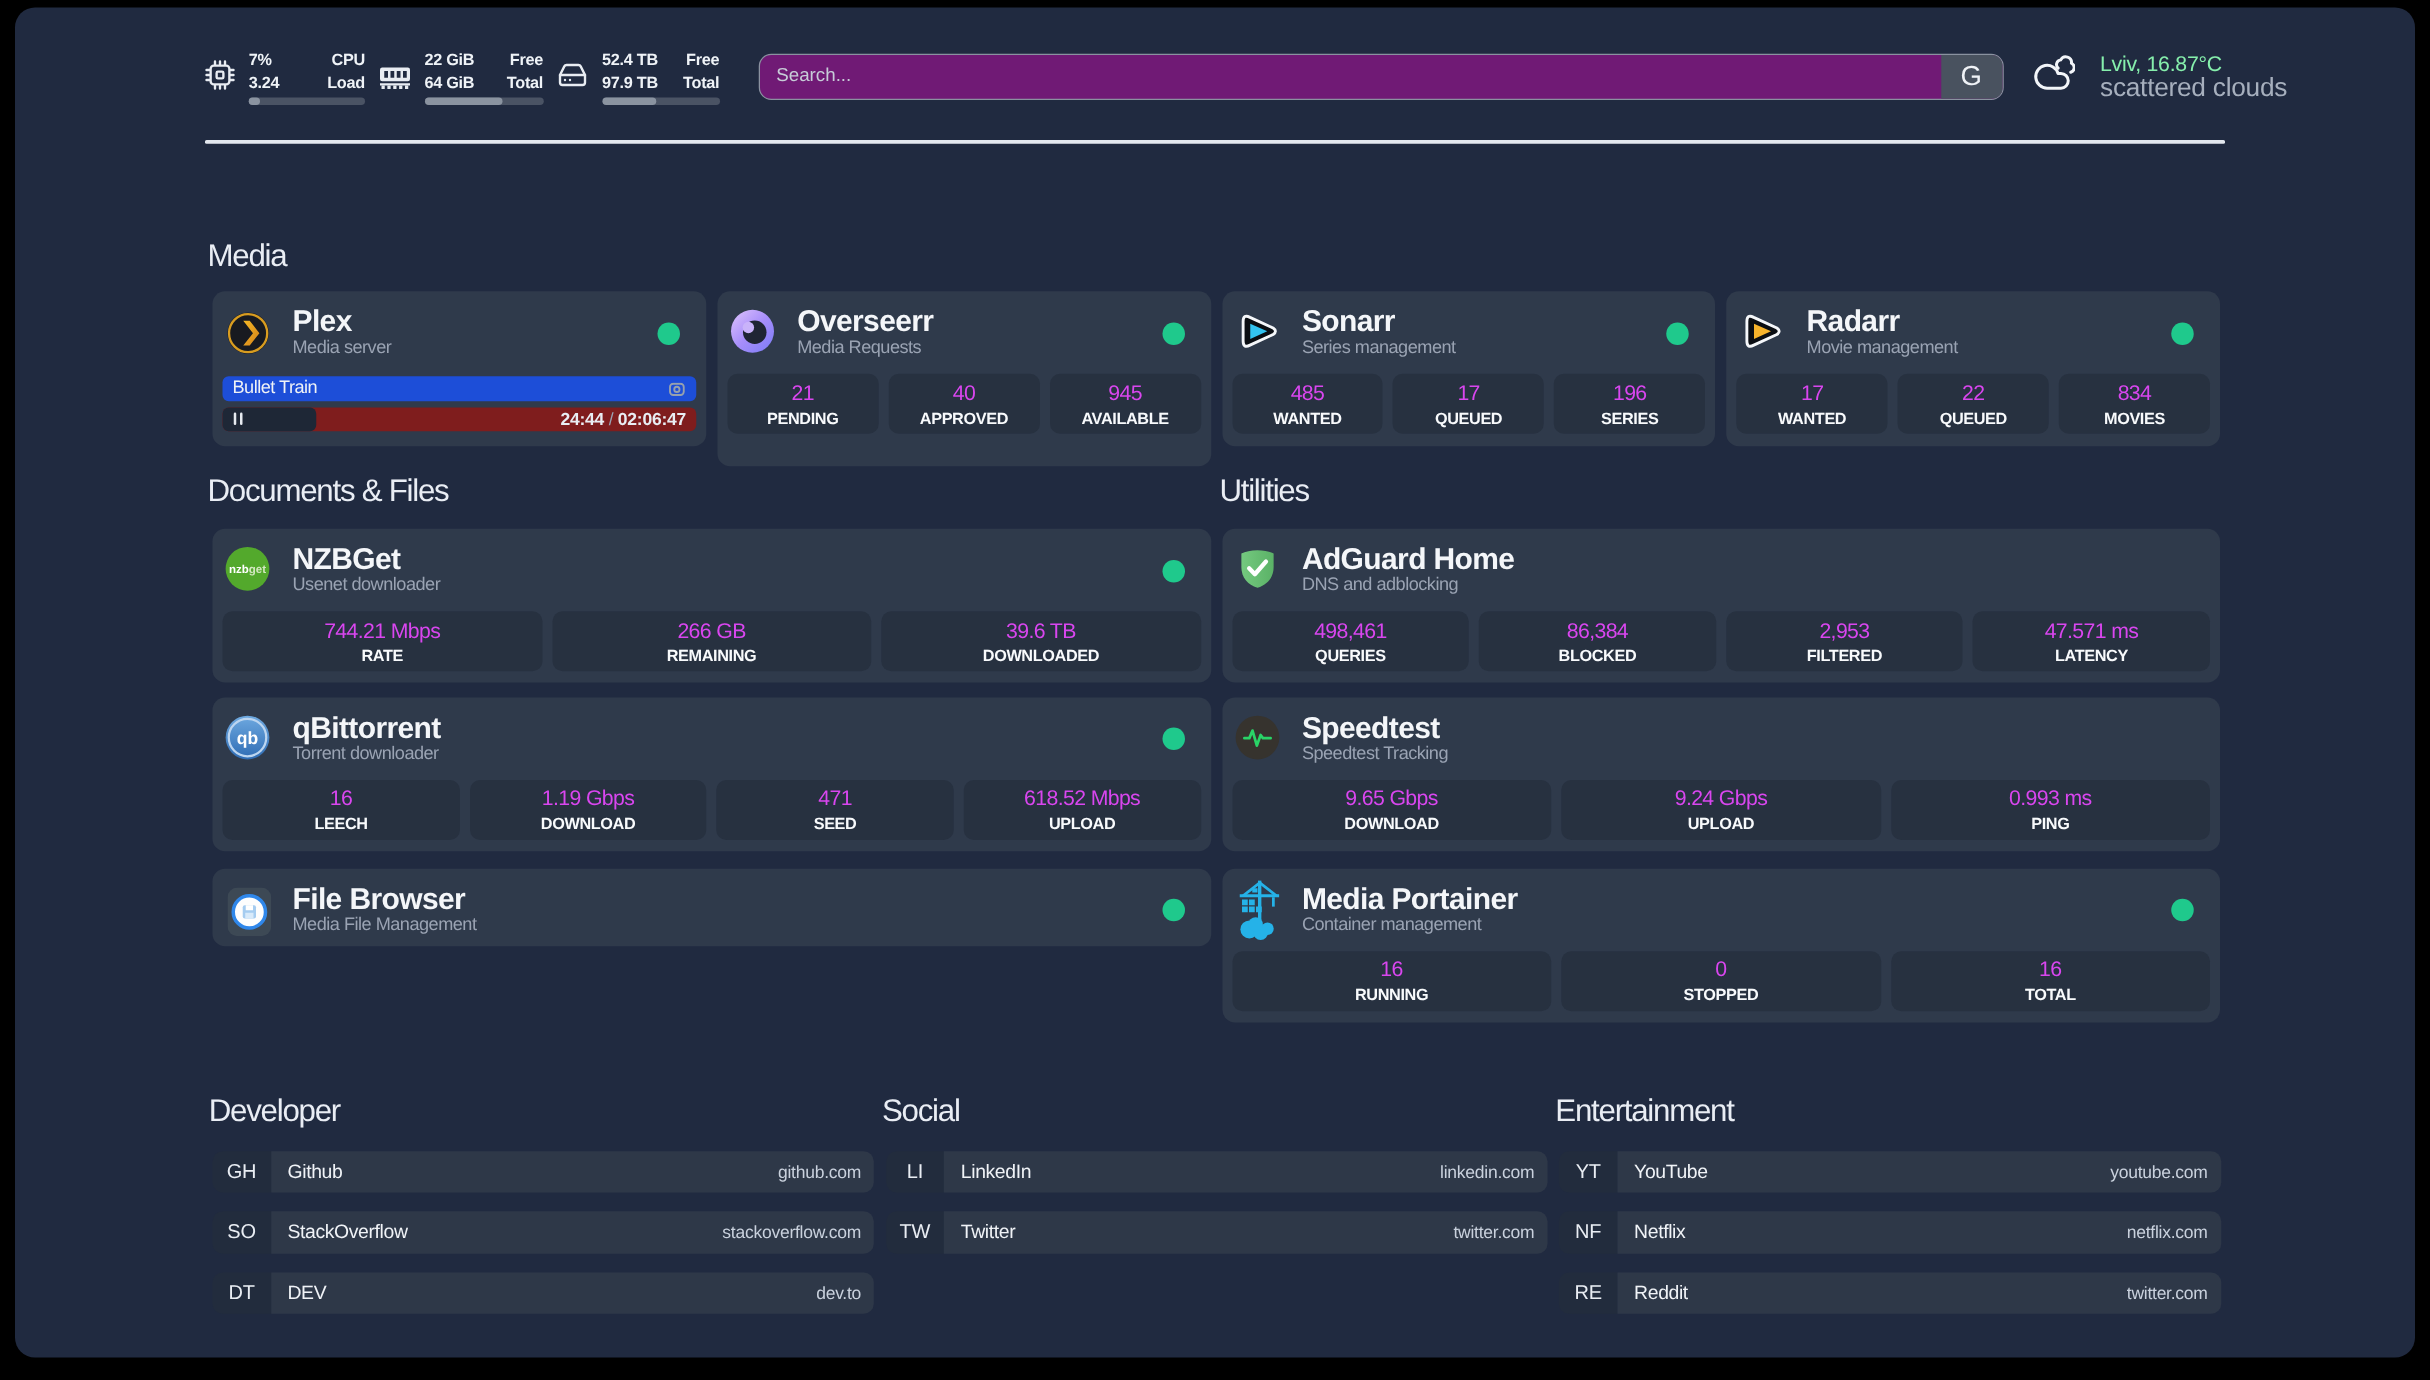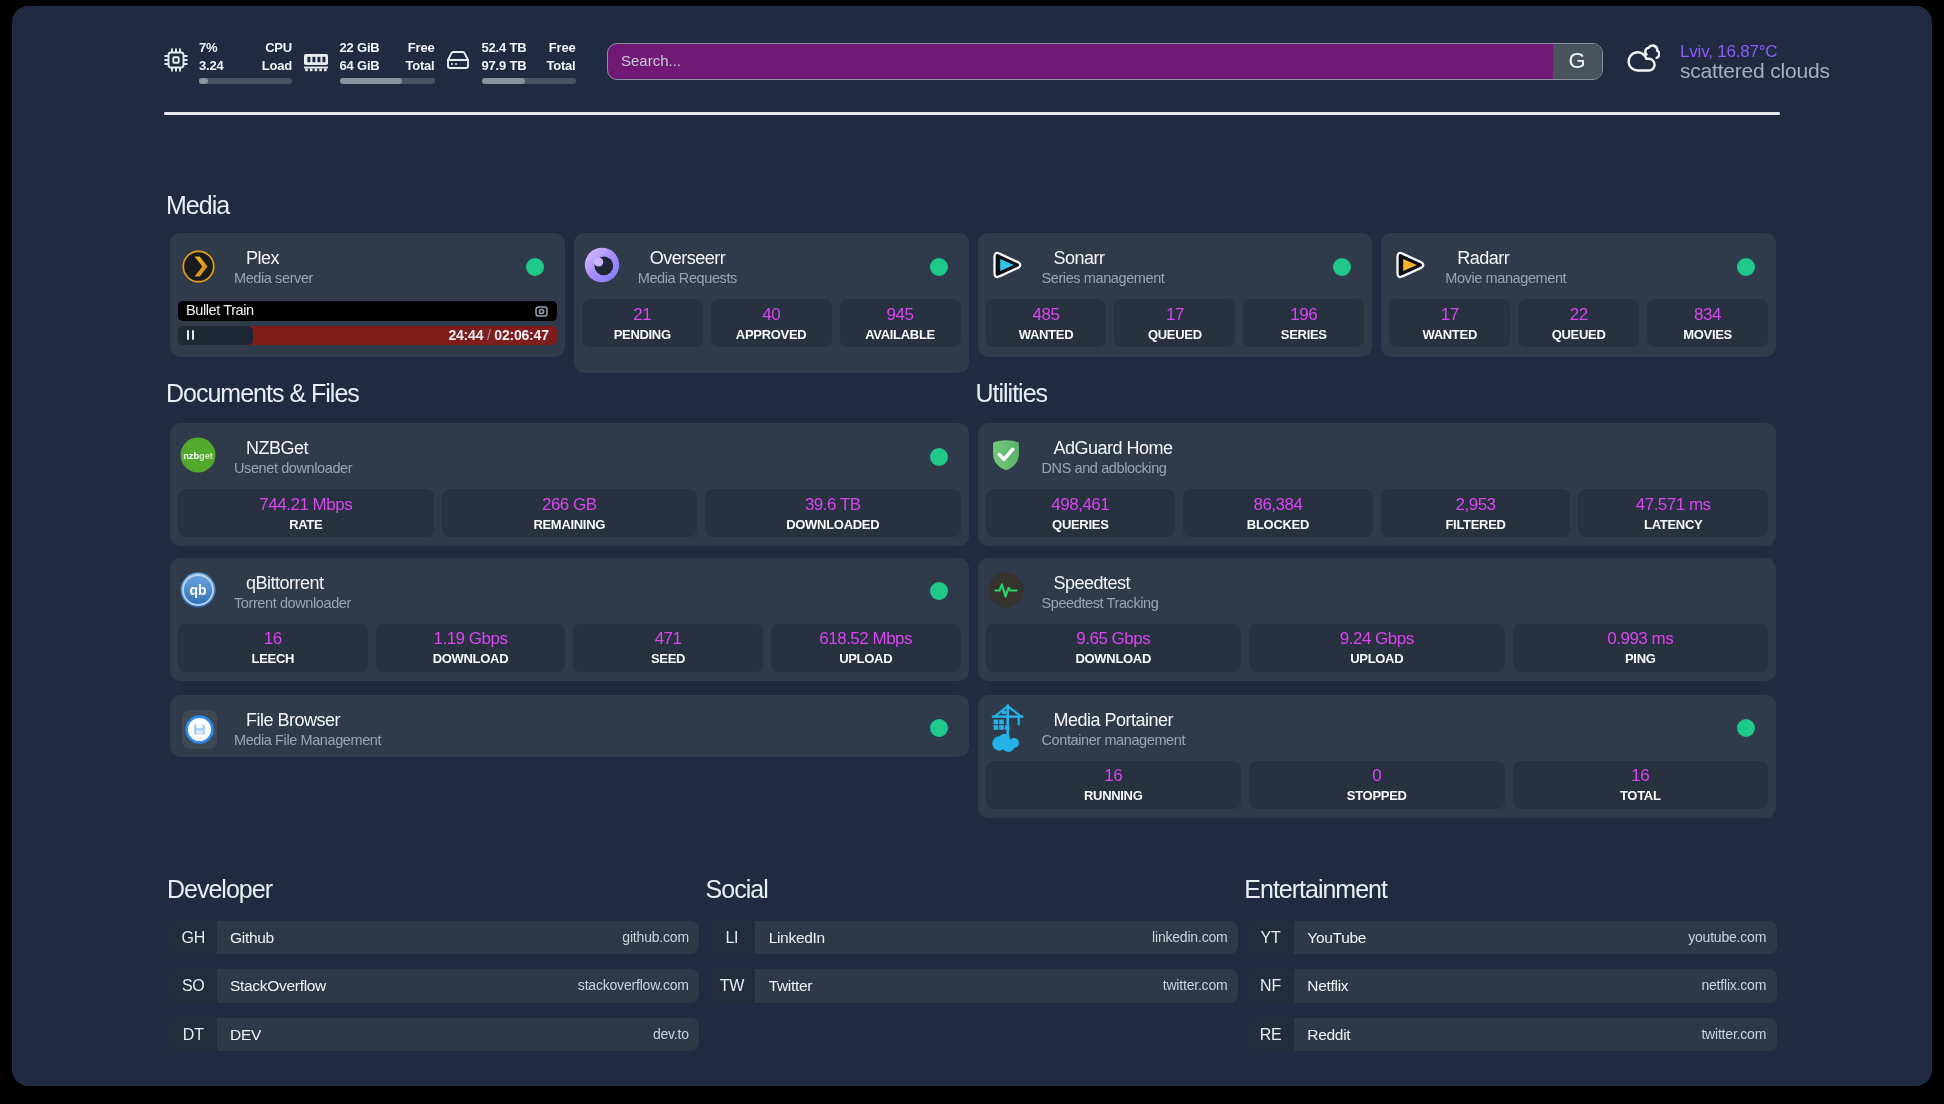--- a/index.html
+++ b/index.html
@@ -1,21 +1,21 @@
 <!DOCTYPE html>
 <html><head><meta charset="utf-8"><style>
 *{margin:0;padding:0;box-sizing:border-box}
 html,body{width:1944px;height:1104px;background:#000;font-family:"Liberation Sans",sans-serif;overflow:hidden}
 #page{position:relative;width:1944px;height:1104px}
 #panel{position:absolute;left:12px;top:6px;width:1920px;height:1080px;background:#202A40;border-radius:16px}
 .abs{position:absolute}
 .hdr{position:absolute;font-size:25px;font-weight:500;color:#E9EDF4;letter-spacing:-1px;line-height:28px}
 .card{position:absolute;background:#2F3A4B;border-radius:10px}
 .icon{position:absolute;left:10px;top:14px;width:36px;height:36px}
-.ct{position:absolute;left:76px;top:15px;font-size:18px;font-weight:400;color:#F4F6F9;letter-spacing:-.5px;line-height:20px;white-space:nowrap}
+.ct{position:absolute;left:64px;top:15px;font-size:24px;font-weight:700;color:#F4F6F9;letter-spacing:-.5px;line-height:20px;white-space:nowrap}
 .cs{position:absolute;left:64px;top:37px;font-size:14.5px;color:#9AA3B3;letter-spacing:-.4px;line-height:17px;white-space:nowrap}
 .dot{position:absolute;right:21px;top:24.5px;width:18px;height:18px;border-radius:50%;background:#1FC98C}
 .stats{position:absolute;left:8px;right:8px;top:66px;height:48px;display:flex;gap:8px}
 .stat{flex:1;background:#273140;border-radius:8px;position:relative;text-align:center}
 .sv{position:absolute;left:0;right:0;top:6.5px;font-size:17px;color:#d946ef;letter-spacing:-.5px;line-height:17px;white-space:nowrap}
 .sl{position:absolute;left:0;right:0;top:27.5px;font-size:13px;font-weight:700;color:#F8FAFC;letter-spacing:-.3px;line-height:15px;white-space:nowrap}
 .tbv{display:flex;justify-content:space-between;font-size:13px;font-weight:600;color:#EFF3F7;letter-spacing:-.2px;line-height:13px}
 .bar{position:absolute;height:6.5px;border-radius:3.25px;background:#4A5364}
 .fill{position:absolute;left:0;top:0;height:6.5px;border-radius:3.25px;background:#8A93A0}
 .bmrow{position:absolute;height:33.5px}
@@ -103,21 +103,21 @@
 
 <div class="abs" style="left:607px;top:42.5px;width:995.5px;height:37.5px;background:#701a75;border:1.5px solid #8A92A0;border-radius:10px">
 <div class="abs" style="left:13px;top:0;font-size:15px;color:#C7CDD8;line-height:34.5px">Search...</div>
 <div class="abs" style="right:0;top:0;bottom:0;width:49px;background:#49525F;border-radius:0 8.5px 8.5px 0;text-align:center;font-size:22px;color:#EFF2F6;line-height:34px">G</div>
 </div>
 
 <svg class="abs" style="left:1626px;top:43px" width="34" height="31" viewBox="0 0 34 31">
 <path d="M20.5 11.5 A3.8 3.8 0 0 1 22.6 4.9 A4.6 4.6 0 0 1 31.2 7.6 A3.9 3.9 0 0 1 30.6 14.8" fill="none" stroke="#F2F5F9" stroke-width="2.4" stroke-linecap="round"></path>
 <path d="M22.75 27.5 H11.7 a9.1 9.1 0 1 1 8.72 -11.7 h2.33 a5.85 5.85 0 1 1 0 11.7 Z" fill="#202A40" stroke="#F2F5F9" stroke-width="2.4" stroke-linejoin="round"></path>
 </svg>
-<div class="abs" style="left:1680px;top:41.5px;font-size:17px;color:#8b5cf6;letter-spacing:-.2px;line-height:19px">Lviv, 16.87°C</div>
+<div class="abs" style="left:1680px;top:41.5px;font-size:17px;color:#86efac;letter-spacing:-.2px;line-height:19px">Lviv, 16.87°C</div>
 <div class="abs" style="left:1680px;top:61.5px;font-size:21px;color:#A6AFBD;letter-spacing:-.2px;line-height:18px">scattered clouds</div>
 
 <div class="abs" style="left:164px;top:112px;width:1616px;height:2.5px;background:#E3E8EF;border-radius:1.25px"></div>
 
 <div class="hdr" style="left:166px;top:191px">Media</div>
 
 <div class="card" style="left:170px;top:233px;width:394.75px;height:124px">
 <svg class="icon" style="left:11px;top:16px;width:35px;height:35px" viewBox="0 0 36 36">
         <defs>
           <linearGradient id="plxg" x1="0" y1="0" x2="1" y2="1">
@@ -125,21 +125,21 @@
             <stop offset="1" stop-color="#d3821a"></stop>
           </linearGradient>
         </defs>
 <circle cx="18" cy="18" r="17" fill="#181a20"></circle>
         <circle cx="18" cy="18" r="15.7" fill="none" stroke="#d89c20" stroke-width="1.9"></circle>
 <path d="M14 7.8h5.3L27.3 18l-8 10.2H14l8-10.2z" fill="url(#plxg)"></path>
       </svg>
 <div class="ct">Plex</div>
       <div class="cs">Media server</div>
       <div class="dot"></div>
-<div class="abs" style="left:8px;top:68px;width:378.75px;height:19.5px;background:#000000;border-radius:5px">
+<div class="abs" style="left:8px;top:68px;width:378.75px;height:19.5px;background:#1d4ed8;border-radius:5px">
 <div class="abs" style="left:8px;top:0;font-size:14.5px;color:#EFF2F6;letter-spacing:-.4px;line-height:19.5px">Bullet Train</div>
 <svg class="abs" style="right:8px;top:4.5px" width="14" height="11" viewBox="0 0 14 11" fill="none" stroke="#97A1AE" stroke-width="1.5">
           <rect x="1" y="1" width="11" height="9" rx="2.6"></rect>
           <circle cx="6.5" cy="5.5" r="2.1"></circle>
         </svg>
 </div>
 <div class="abs" style="left:8px;top:92.5px;width:378.75px;height:19.5px;background:#7f1d1d;border-radius:5px">
 <div class="abs" style="left:0;top:0;width:75px;height:19.5px;background:#1E2736;border-radius:5px"></div>
 <div class="abs" style="left:8.5px;top:4.75px;width:2.6px;height:10px;background:#E6EAF0;border-radius:1px"></div>
 <div class="abs" style="left:13.6px;top:4.75px;width:2.6px;height:10px;background:#E6EAF0;border-radius:1px"></div>

